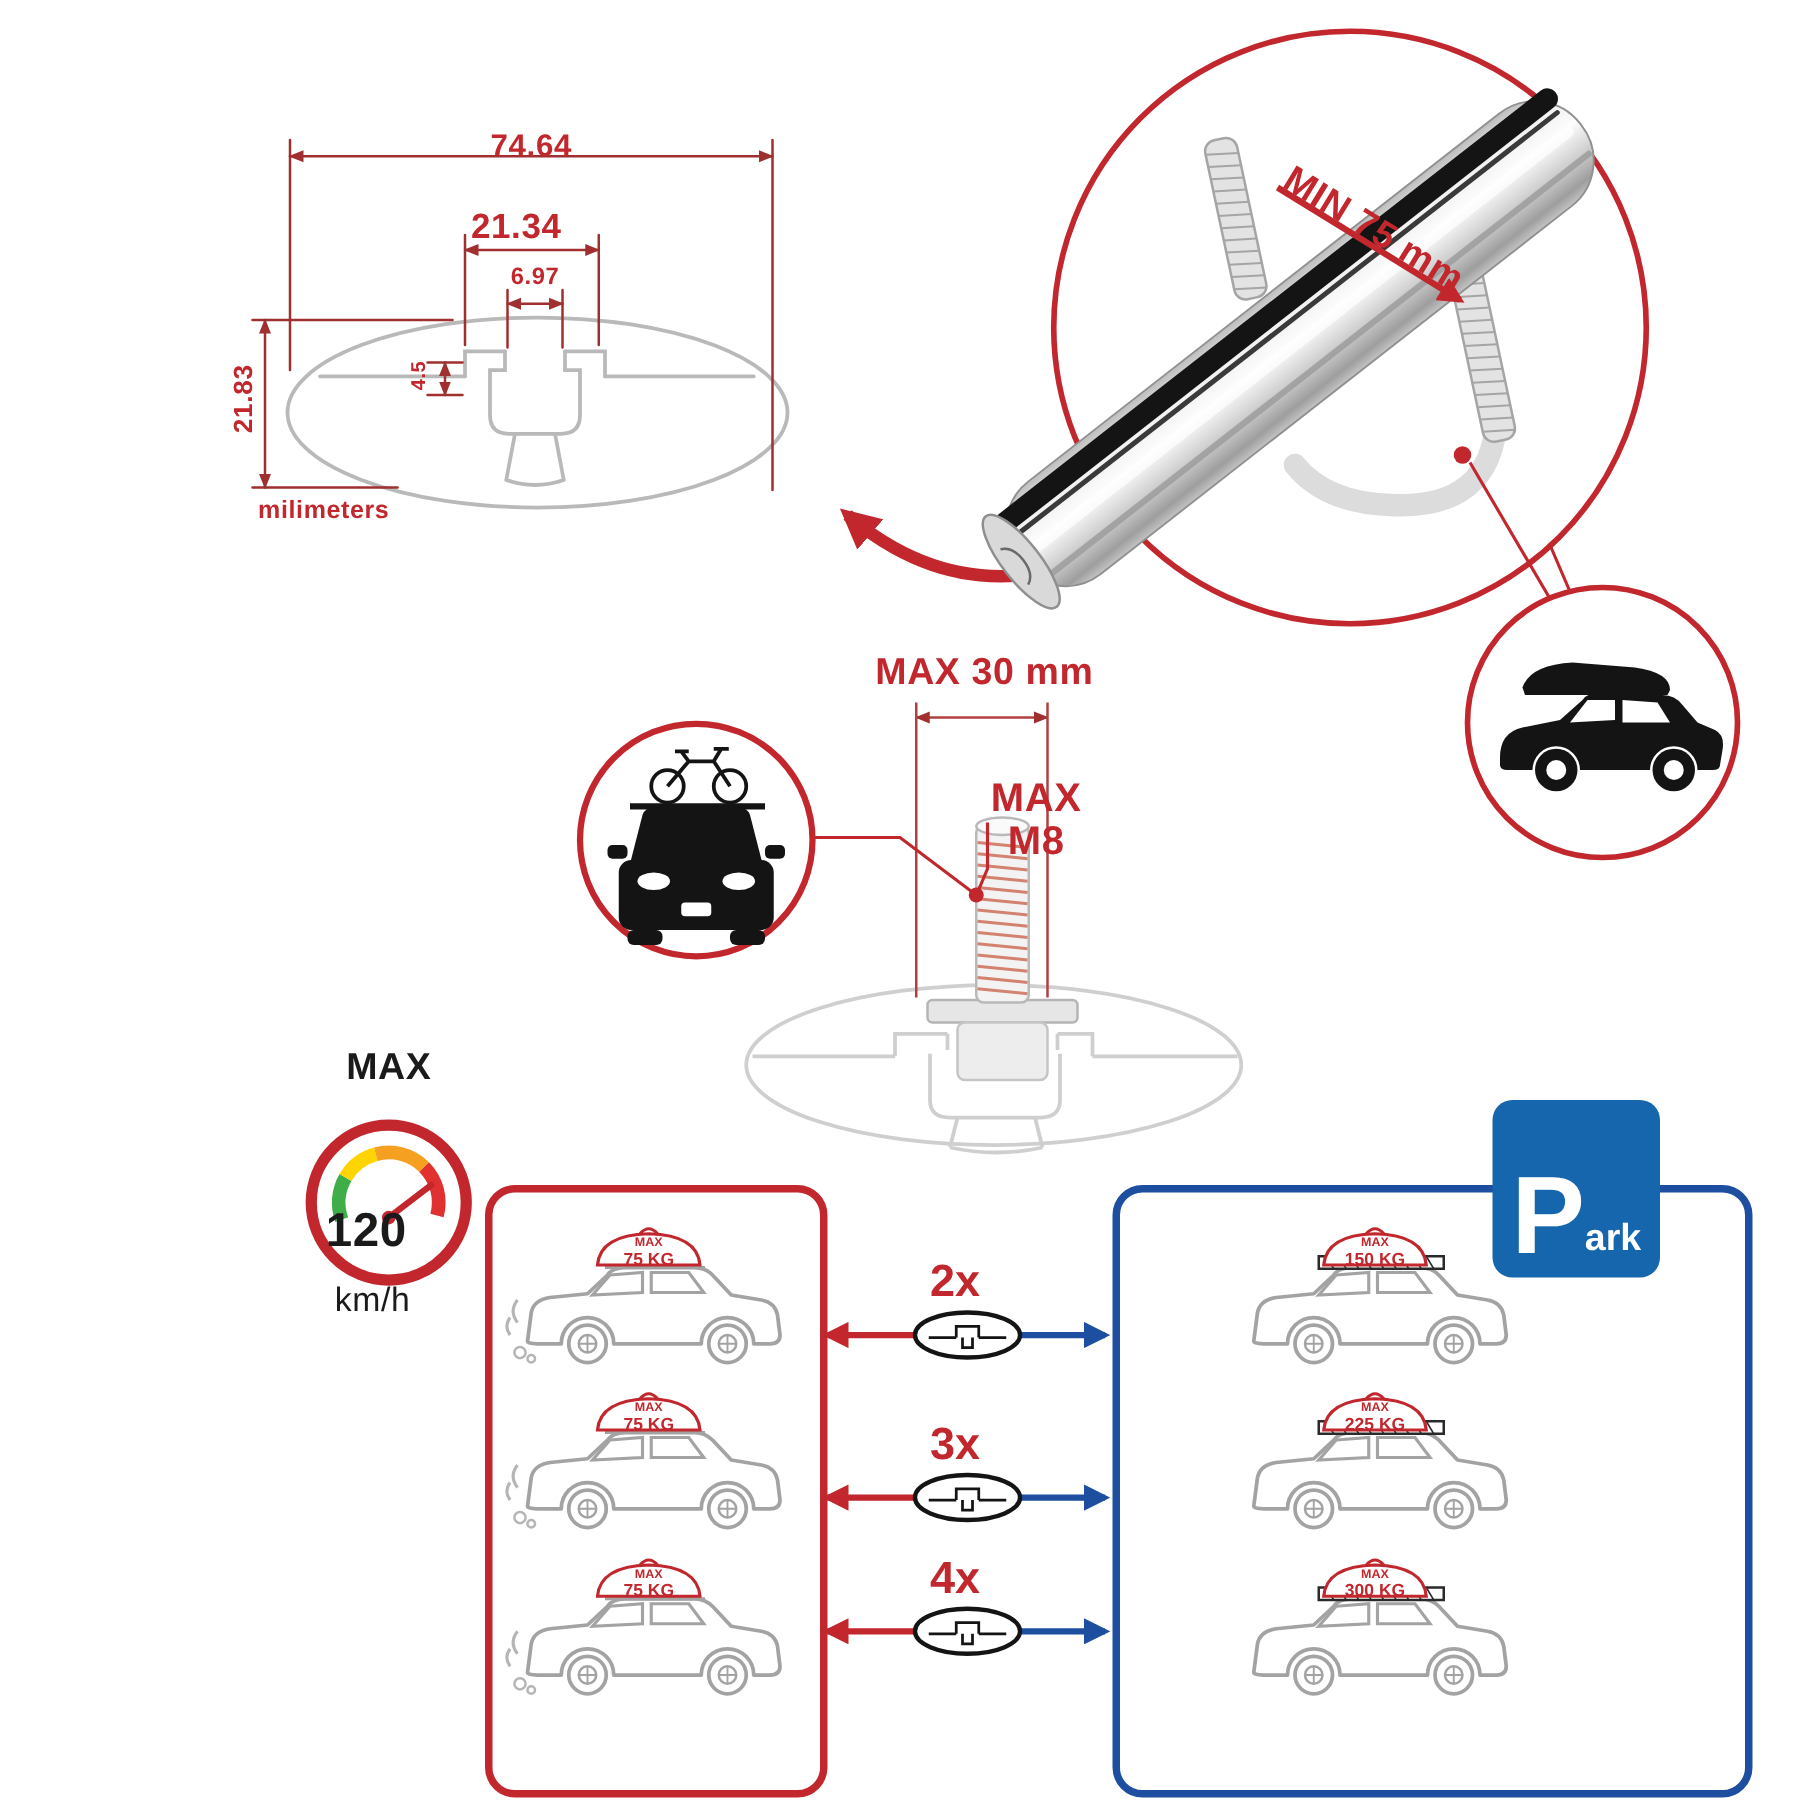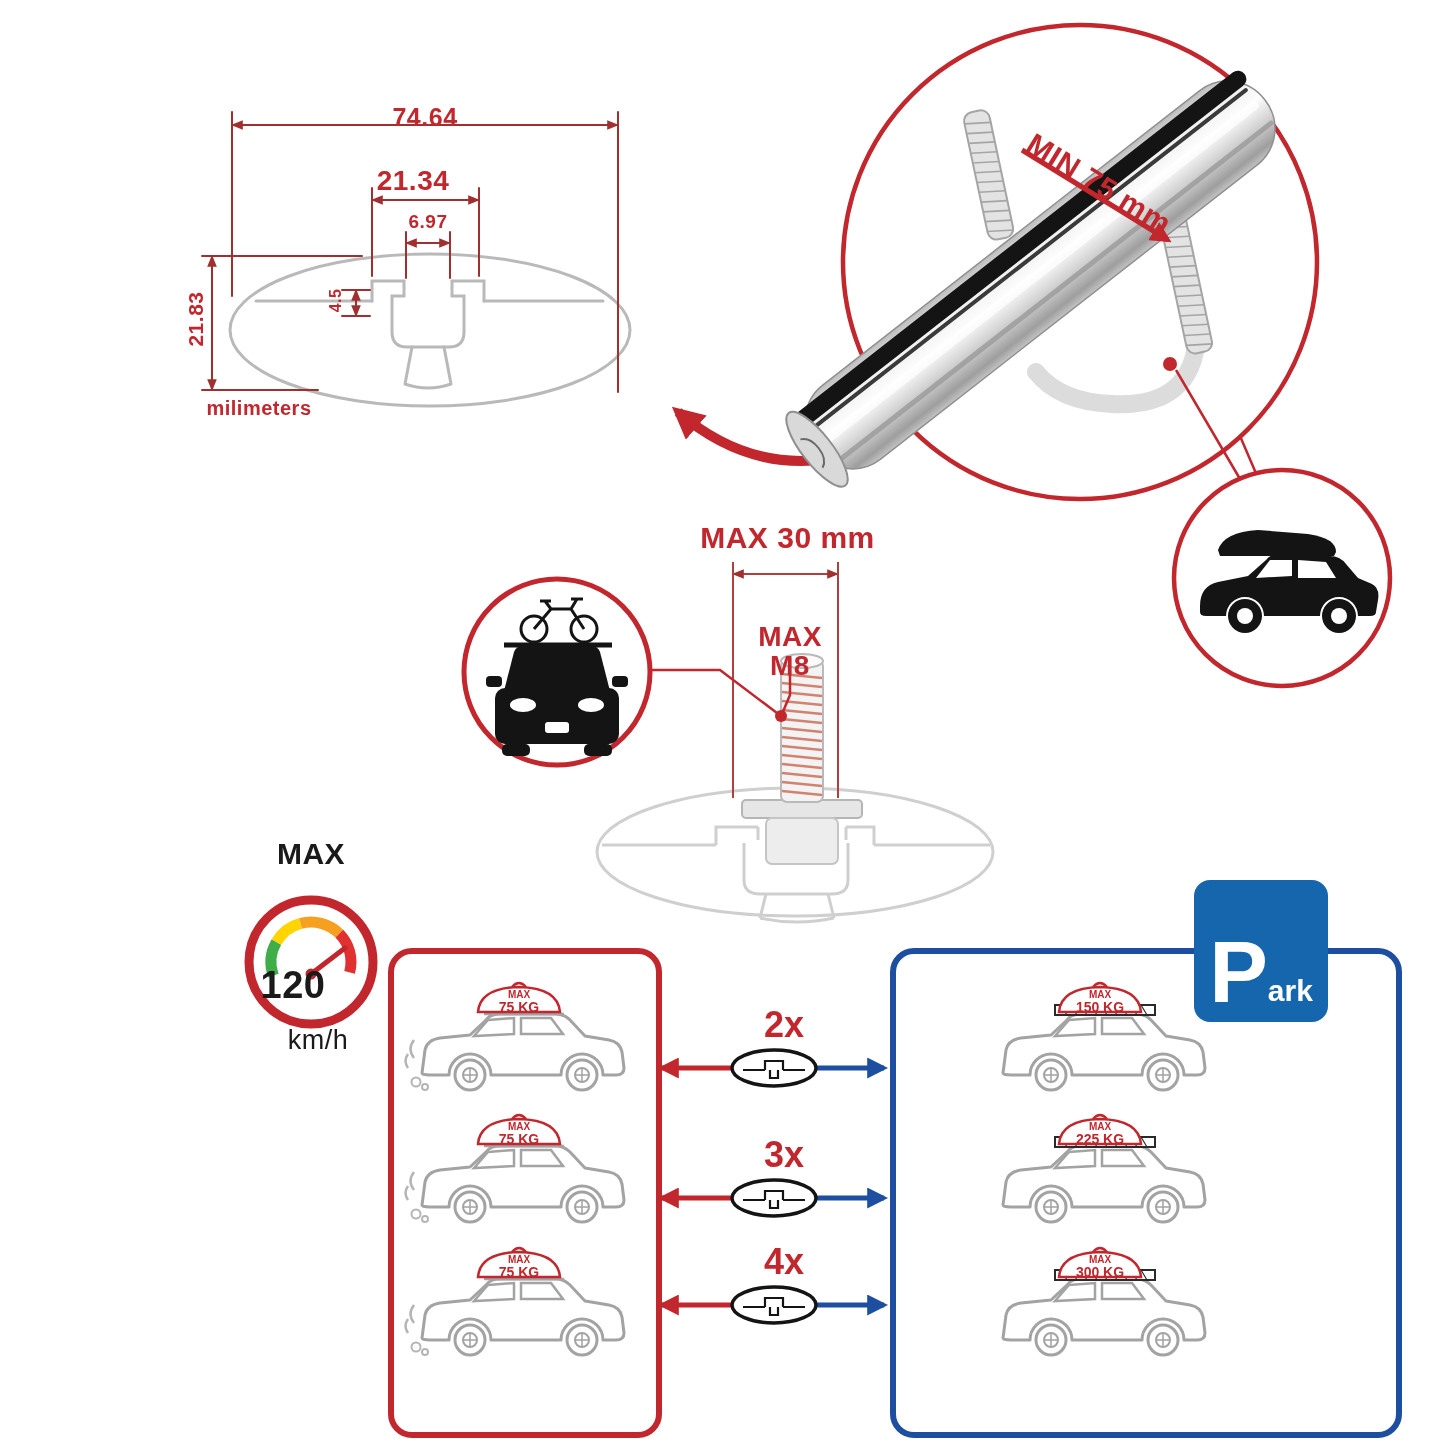--- a/index.html
+++ b/index.html
@@ -14,21 +14,21 @@
   #red-panel{left:388px;top:948px;width:262px;height:478px;border:6px solid #c1272d}
   #blue-panel{left:890px;top:948px;width:500px;height:478px;border:6px solid #1d4e9f}
   .car{position:absolute;width:230px;height:130px}
   .bag-line{position:absolute;left:0;width:100%;text-align:center;color:#c1272d;font-weight:bold}
   .bag-l1{top:11px;font-size:10px}
   .bag-l2{top:21px;font-size:14px}
   #park-sign{position:absolute;left:1194px;top:880px;width:134px;height:130px;background:#1566ad;border-radius:16px;
     display:flex;align-items:flex-end;justify-content:center;padding-bottom:12px;color:#fff;font-weight:bold}
   #park-sign .p{font-size:88px;line-height:.85}
   #park-sign .ark{font-size:30px;line-height:1;margin-bottom:4px}
-  .count{position:absolute;width:60px;text-align:right;color:#c1272d;font-weight:bold;font-size:36px}
+  .count{position:absolute;width:60px;text-align:left;color:#c1272d;font-weight:bold;font-size:36px}
 </style>
 </head>
 <body>
 
 <svg width="0" height="0" style="position:absolute">
   <defs>
     <g id="suv-body">
       <path d="M18,95 L21,72 Q23,62 36,60 L66,57 L82,42 Q86,36 96,36 L152,36 Q160,36 166,42 L181,58 L205,62 Q216,64 218,74 L220,90 Q220,97 212,97 L199,97 A21,21 0 1,0 157,97 L87,97 A21,21 0 1,0 45,97 L26,97 Q18,97 18,95 Z" fill="#fff" stroke="#a3a3a3" stroke-width="3" stroke-linejoin="round"></path>
       <path d="M84,42 L110,40 L110,56 L70,58 Z" fill="#fff" stroke="#a3a3a3" stroke-width="2.5"></path>
       <path d="M117,40 L147,40 L159,56 L117,56 Z" fill="#fff" stroke="#a3a3a3" stroke-width="2.5"></path>
@@ -294,23 +294,23 @@
   <div class="label" style="left:355px;top:104px;width:140px;font-size:25px">74.64</div>
   <div class="label" style="left:363px;top:166px;width:100px;font-size:28px">21.34</div>
   <div class="label" style="left:390px;top:212px;width:76px;font-size:19px">6.97</div>
   <div class="label rot90" style="left:316px;top:292px;width:40px;font-size:16px">4.5</div>
   <div class="label rot90" style="left:152px;top:308px;width:88px;font-size:21px">21.83</div>
   <div class="label" style="left:196px;top:398px;width:126px;font-size:20px">milimeters</div>
 
   <div class="label" style="left:1022px;top:118px;width:200px;font-size:30px;transform:rotate(31.5deg);transform-origin:left top">MIN 75 mm</div>
 
   <div class="label" style="left:700px;top:522px;width:175px;font-size:30px">MAX 30 mm</div>
-  <div class="label" style="left:735px;top:622px;width:110px;font-size:28px">MAX M8</div>
+  <div class="label" style="left:774px;top:622px;width:110px;font-size:32px">MAX M8</div>
 
   <div class="label dark" style="left:259px;top:838px;width:104px;font-size:30px">MAX</div>
   <div class="label dark" style="left:243px;top:966px;width:100px;font-size:38px">120</div>
-  <div class="label dark" style="left:260px;top:1026px;width:116px;font-size:27px;font-weight:normal">km/h</div>
+  <div class="label dark" style="left:240px;top:1026px;width:116px;font-size:27px;font-weight:normal">km/h</div>
 
   <div class="count" style="left:744px;top:1004px">2x</div>
   <div class="count" style="left:744px;top:1134px">3x</div>
   <div class="count" style="left:744px;top:1241px">4x</div>
 
 </div>
 
 </body></html>

